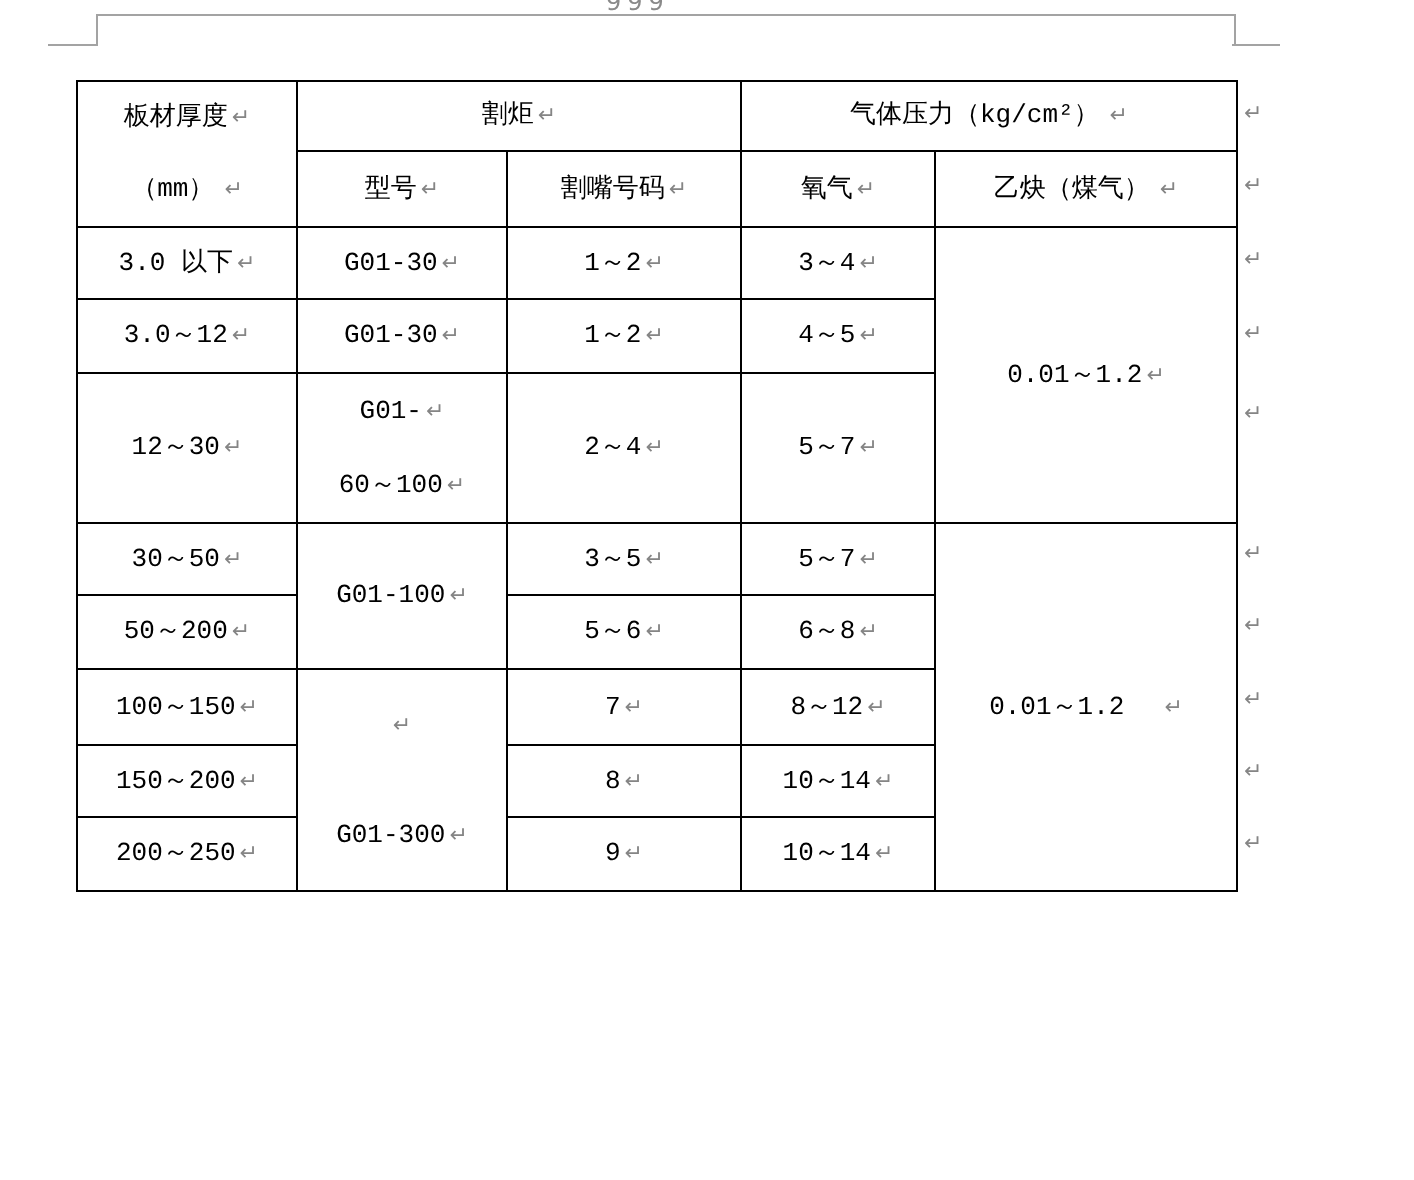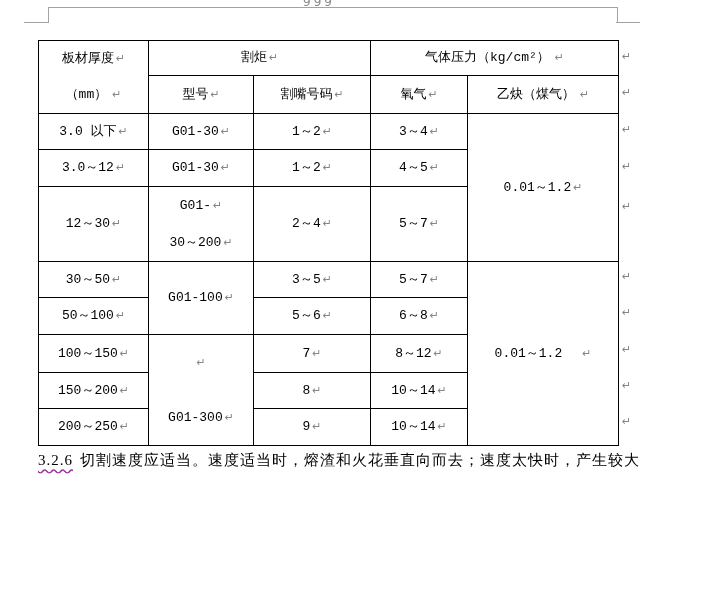--- a/index.html
+++ b/index.html
@@ -111,35 +111,35 @@
     <td><span>3.0～12</span><span class="pmark">↵</span></td>
     <td><span>G01-30</span><span class="pmark">↵</span></td>
     <td><span>1～2</span><span class="pmark">↵</span></td>
     <td><span>4～5</span><span class="pmark">↵</span></td>
   </tr>
   <tr class="h73">
     <td><span>12～30</span><span class="pmark">↵</span></td>
     <td>
       <div class="two-line-tight">
         <div><span>G01-</span><span class="pmark">↵</span></div>
-        <div><span>30～200</span><span class="pmark">↵</span></div>
+        <div><span>60～100</span><span class="pmark">↵</span></div>
       </div>
     </td>
     <td><span>2～4</span><span class="pmark">↵</span></td>
     <td><span>5～7</span><span class="pmark">↵</span></td>
   </tr>
   <tr class="h36">
     <td><span>30～50</span><span class="pmark">↵</span></td>
     <td rowspan="2"><span>G01-100</span><span class="pmark">↵</span></td>
     <td><span>3～5</span><span class="pmark">↵</span></td>
     <td><span>5～7</span><span class="pmark">↵</span></td>
     <td rowspan="5"><span>0.01～1.2</span><span class="pmark gap">↵</span></td>
   </tr>
   <tr class="h37">
-    <td><span>50～100</span><span class="pmark">↵</span></td>
+    <td><span>50～200</span><span class="pmark">↵</span></td>
     <td><span>5～6</span><span class="pmark">↵</span></td>
     <td><span>6～8</span><span class="pmark">↵</span></td>
   </tr>
   <tr class="h37">
     <td><span>100～150</span><span class="pmark">↵</span></td>
     <td rowspan="3">
       <div class="two-line-wide">
         <div><span class="pmark" style="margin-left:0">↵</span></div>
         <div><span>G01-300</span><span class="pmark">↵</span></div>
       </div>
@@ -165,16 +165,13 @@
 <span class="outmark" style="top:123px">↵</span>
 <span class="outmark" style="top:160px">↵</span>
 <span class="outmark" style="top:200px">↵</span>
 <span class="outmark" style="top:270px">↵</span>
 <span class="outmark" style="top:306px">↵</span>
 <span class="outmark" style="top:343px">↵</span>
 <span class="outmark" style="top:379px">↵</span>
 <span class="outmark" style="top:415px">↵</span>
 
 <div class="paras">
-  <div class="line">
-    <span class="wavy num">3.2.6</span><span>切割速度应适当。速度适当时，熔渣和火花垂直向而去；速度太快时，产生较大</span>
-  </div>
 </div>
 
 </body></html>

